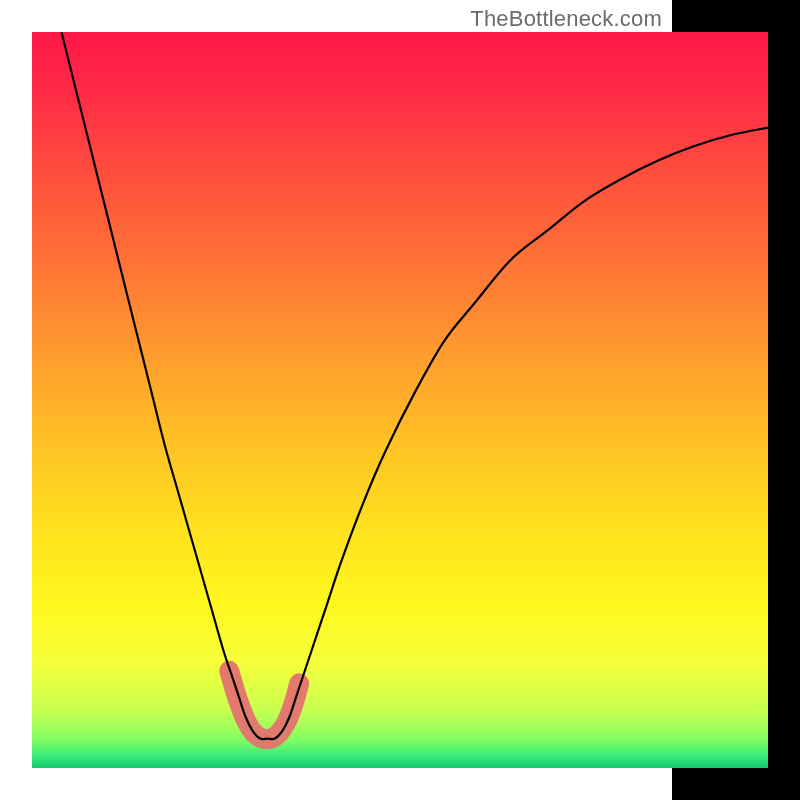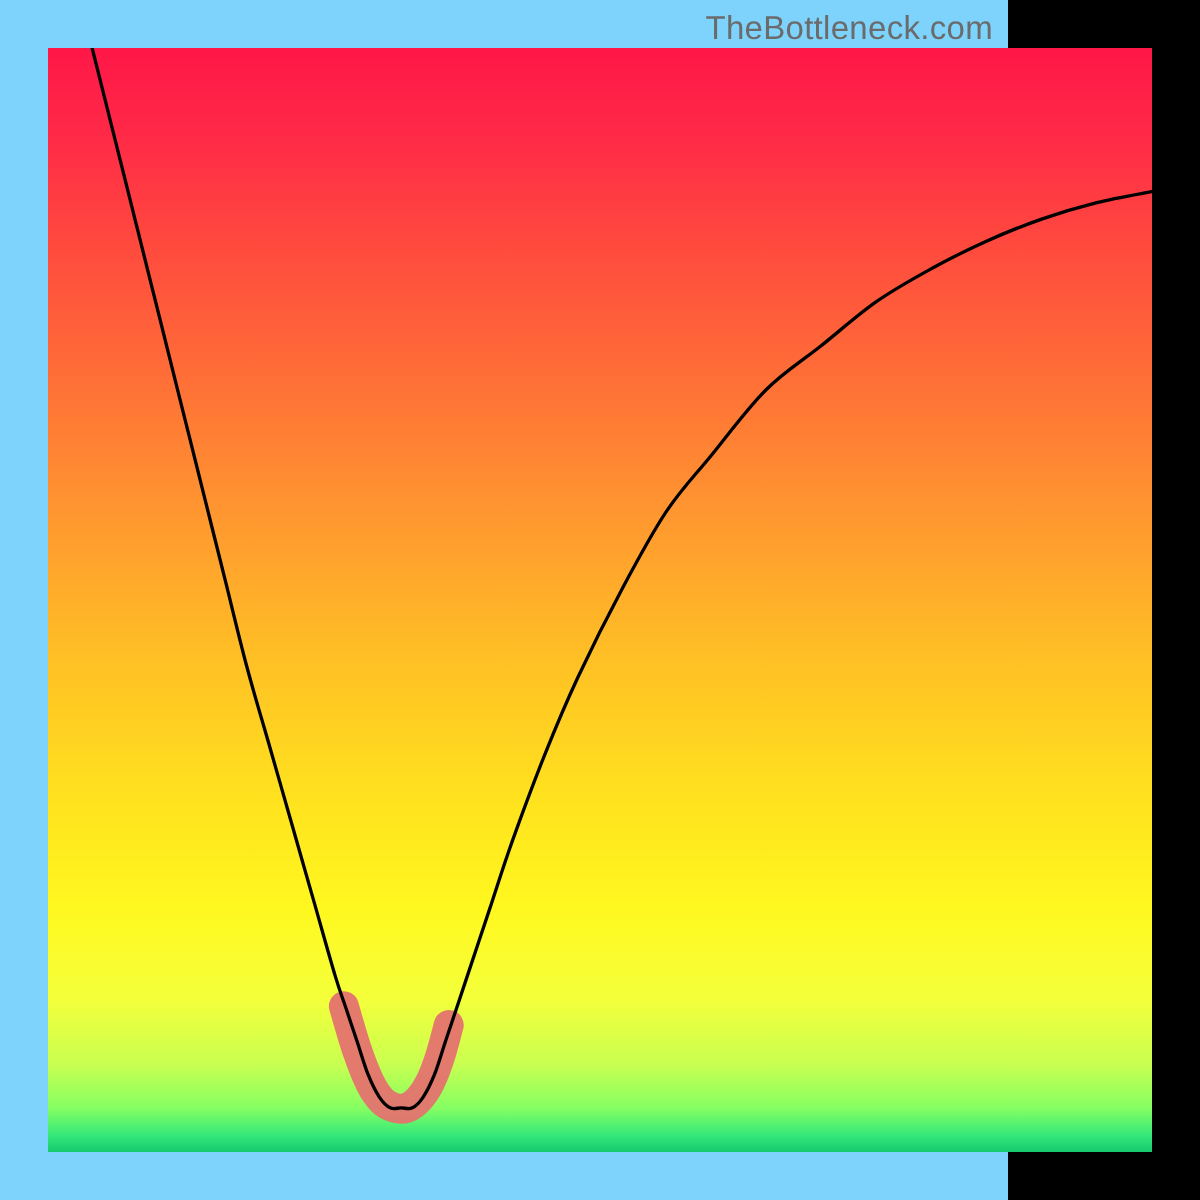--- a/index.html
+++ b/index.html
@@ -10,21 +10,21 @@
     background: #000;
     overflow: hidden;
     font-family: Arial, Helvetica, sans-serif;
   }
   .frame {
     position: absolute;
     top: 0;
     left: 0;
     width: 672px;
     height: 800px;
-    background: #7dd3fc;
+    background: #ffffff;
   }
   .plot-area {
     position: absolute;
     top: 32px;
     left: 32px;
     width: 736px;
     height: 736px;
   }
   .watermark {
     position: absolute;

